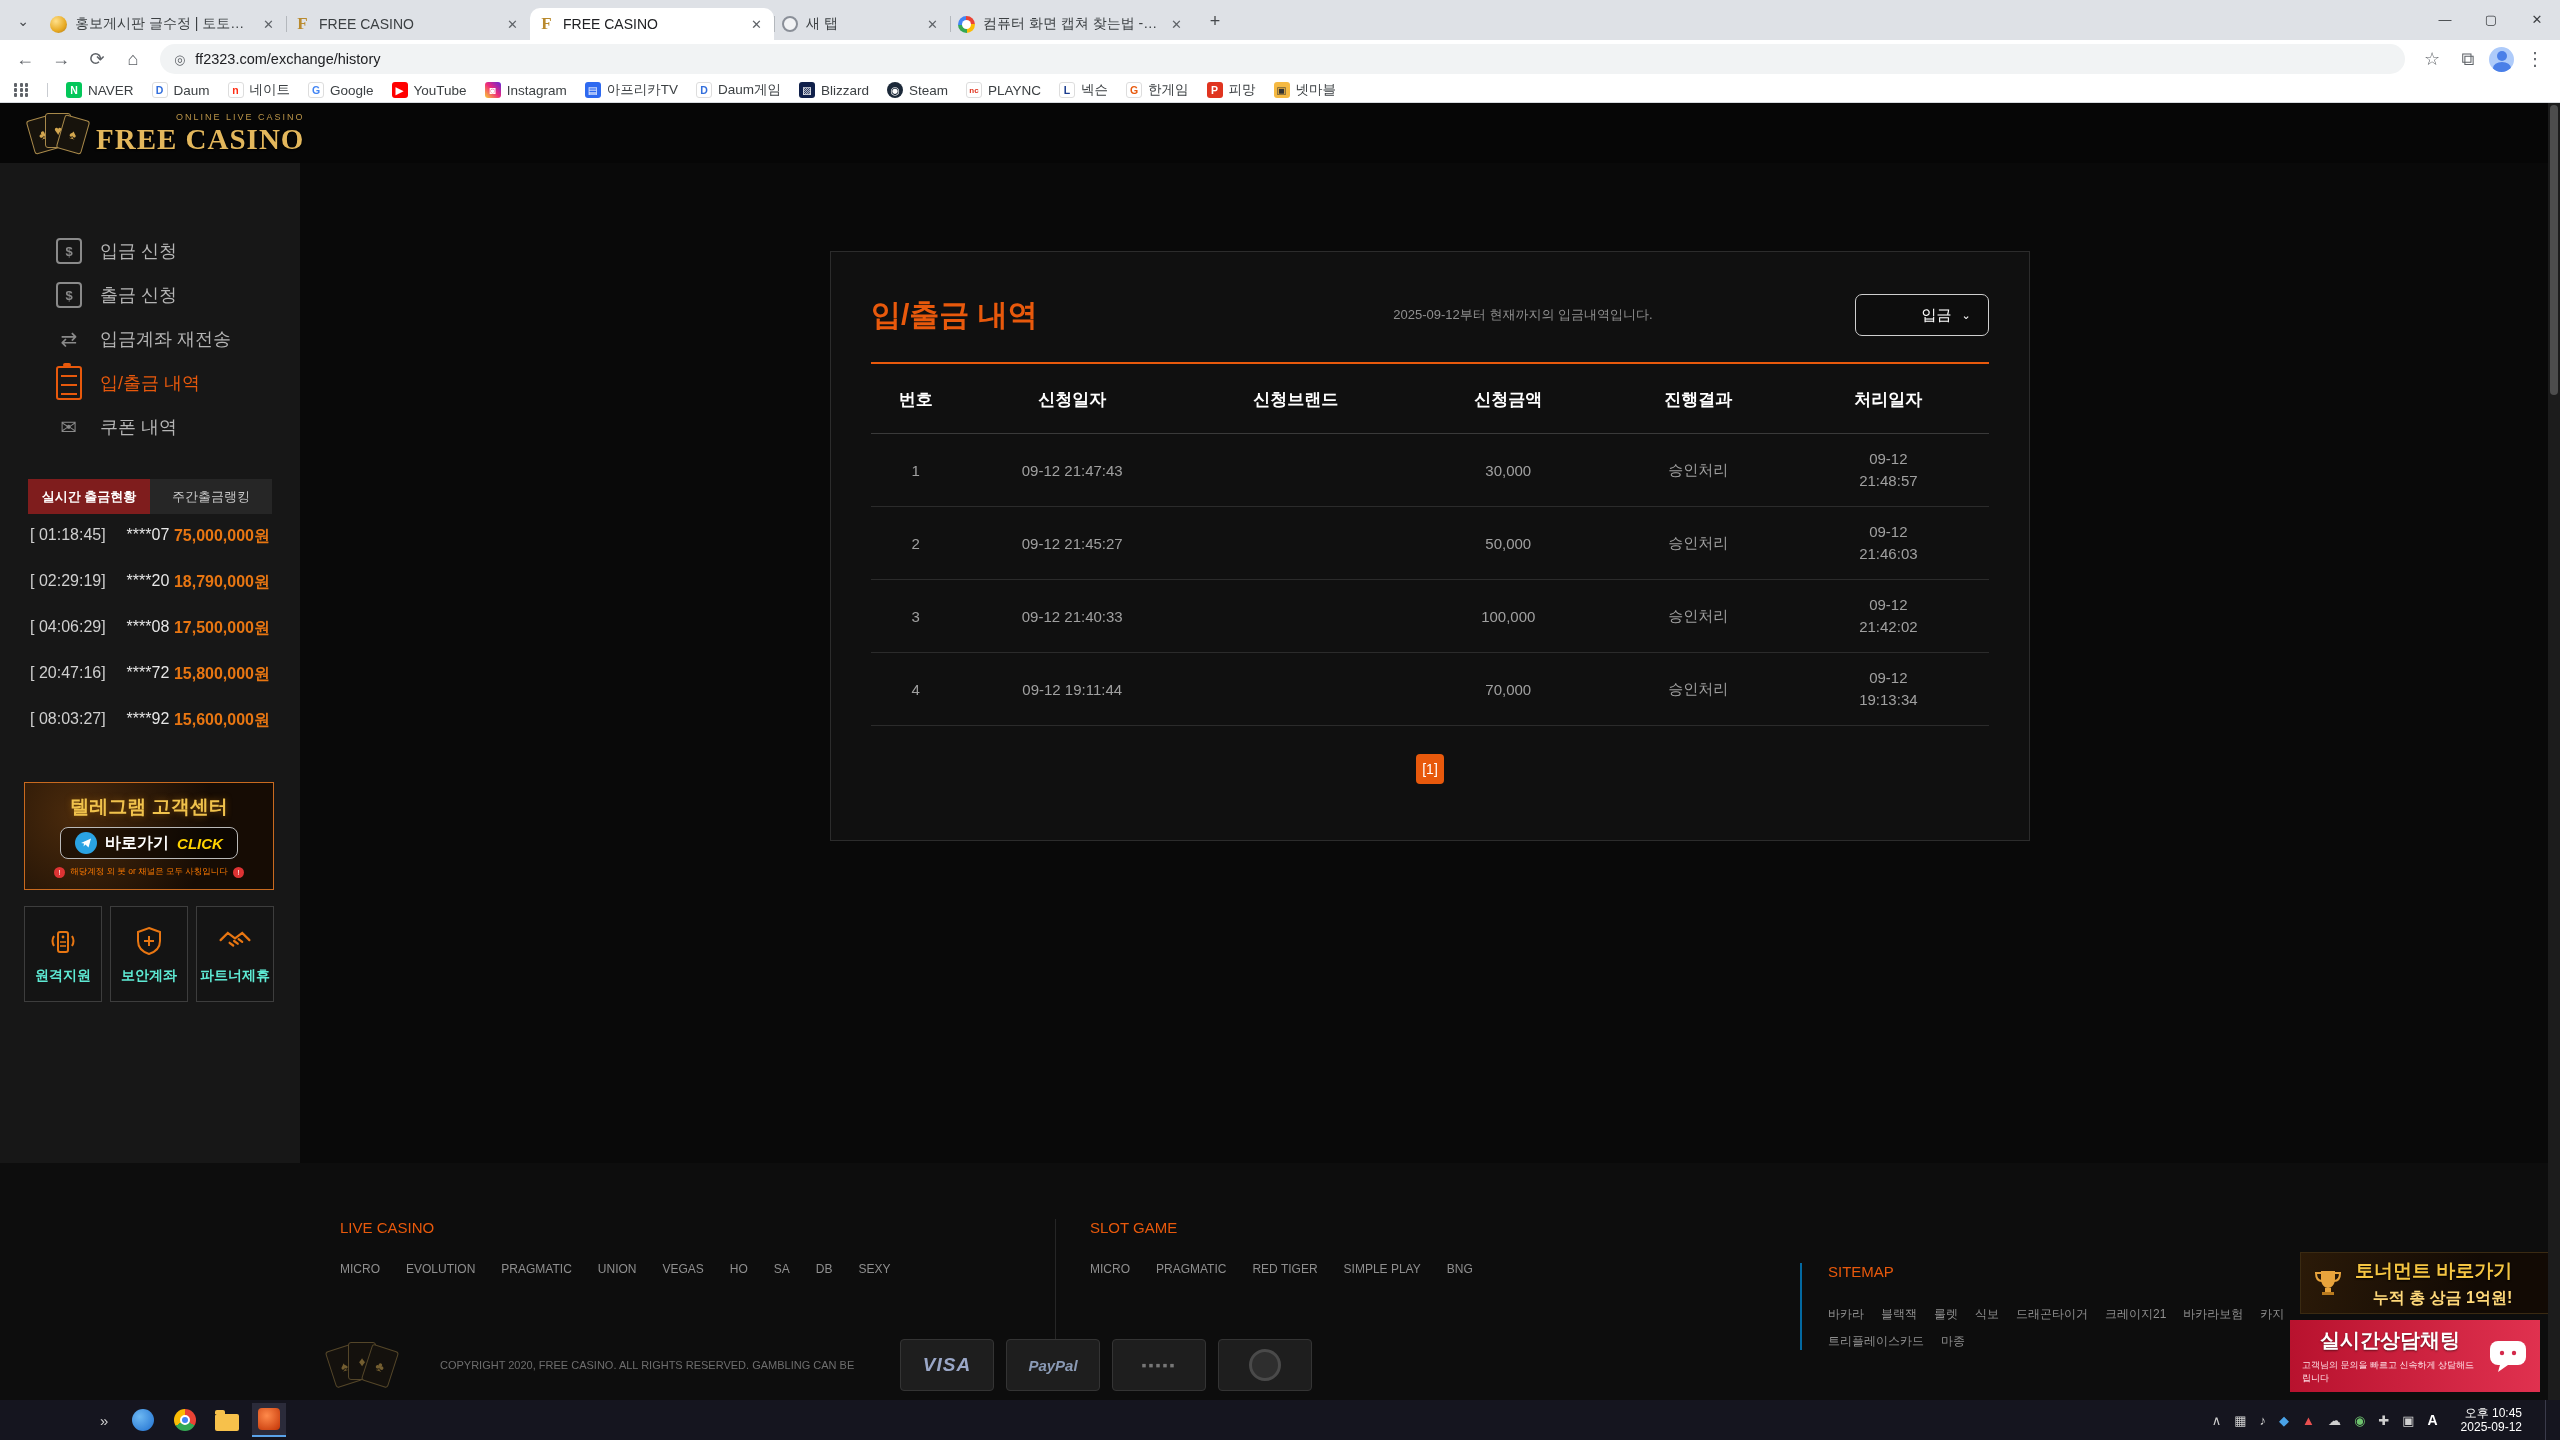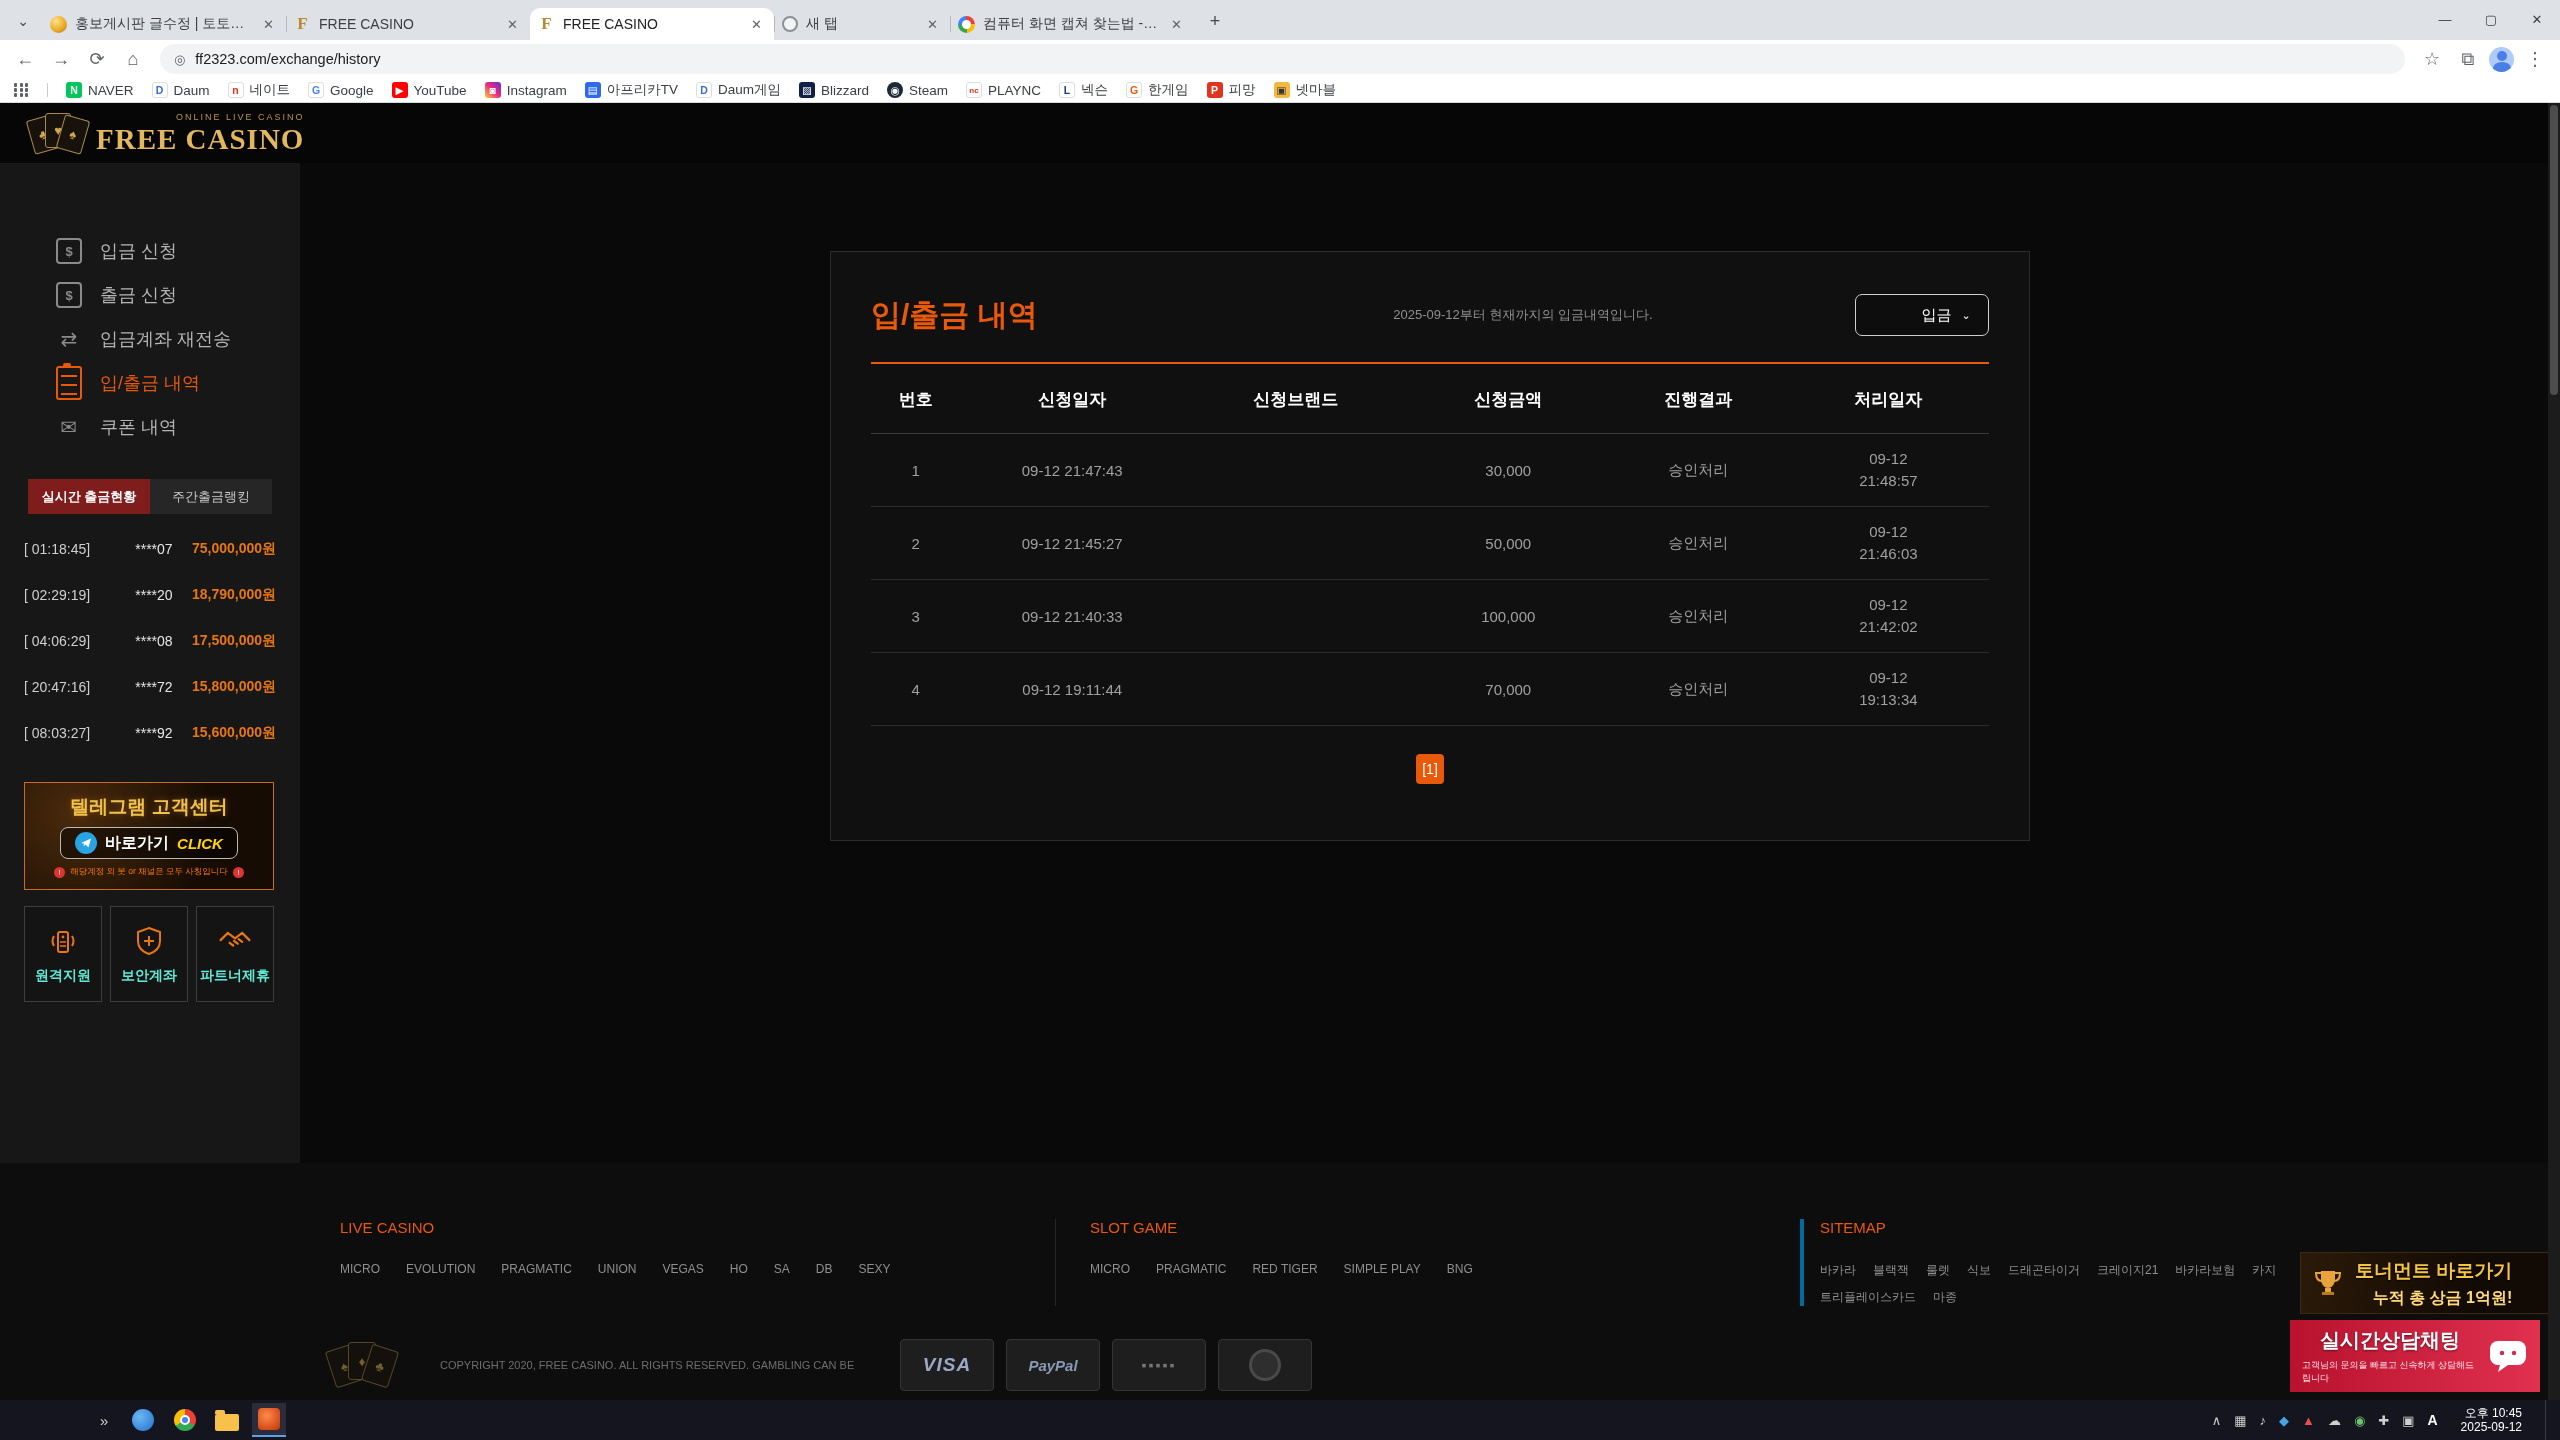--- a/index.html
+++ b/index.html
@@ -71,21 +71,21 @@
   .mitem.active{color:#e8590c;}
   .mitem.active .mico,.mitem.active .dollarbox{color:#e8590c;border-color:#e8590c;}
   .clip{width:20px;height:24px;border:2px solid #e8590c;border-radius:3px;position:relative;background:repeating-linear-gradient(#0000 0 4px,#e8590c 4px 6px,#0000 6px 9px) content-box;padding:3px;}
   .clip:before{content:"";position:absolute;top:-5px;left:5px;width:8px;height:4px;background:#e8590c;border-radius:2px;}
 
   
   .stabs{display:flex;margin:30px 28px 0 28px;}
   .stab{width:122px;height:35px;display:flex;align-items:center;justify-content:center;font-size:13px;color:#c9c9c9;background:#262626;}
   .stab.active{background:#7f1d1d;color:#fff;font-weight:bold;}
   .wlist{margin-top:12px;}
-  .wrow{height:46px;display:flex;align-items:center;padding:0 24px;font-size:14px;}
+  .wrow{height:46px;display:flex;align-items:flex-start;padding:0 30px;font-size:16px;}
   .wtime{color:#cfcfcf;width:92px;}
   .wacct{color:#e6e6e6;flex:1;text-align:center;}
   .wamt{color:#e87612;font-weight:bold;}
 
   
   .tg{margin:26px 24px 0 24px;width:250px;height:108px;border:1px solid #c96a1f;box-sizing:border-box;
      background:radial-gradient(circle at 20% 30%,#4a2a0c,#160c04 65%);display:flex;flex-direction:column;align-items:center;justify-content:center;gap:7px;}
   .tgtitle{color:#f0c24c;font-size:19px;font-weight:bold;text-shadow:0 0 6px #7a4b0a;}
   .tgbtn{display:flex;align-items:center;gap:8px;border:1px solid #b9b9b9;border-radius:8px;background:rgba(0,0,0,.45);padding:4px 14px;}
   .tgcircle{width:22px;height:22px;border-radius:50%;background:#2aa3e3;display:flex;align-items:center;justify-content:center;}
@@ -112,21 +112,21 @@
   .htable td{color:#a0a0a0;font-size:15px;text-align:center;height:70px;border-bottom:1px solid #2b2b2b;}
   .pd2{line-height:1.5;}
   .pagewrap{display:flex;justify-content:center;margin-top:28px;}
   .pagebtn{min-width:28px;height:30px;background:#e8590c;color:#fff;border-radius:4px;display:flex;align-items:center;justify-content:center;font-size:14px;}
 
   
   .footer{height:278px;background:#0d0d0d;box-sizing:border-box;padding:56px 0 0 340px;position:relative;}
   .fcols{display:flex;}
   .fcol1{width:715px;}
   .fcol2{width:745px;border-left:1px solid #262626;padding-left:34px;box-sizing:border-box;}
-  .fcol3{border-left:4px solid #0369a1;padding-left:16px;}
+  .fcol3{border-left:2px solid #0369a1;padding-left:26px;margin-top:44px;}
   .ftitle{color:#e8590c;font-size:15px;}
   .flinks{margin-top:26px;display:flex;gap:26px;flex-wrap:wrap;}
   .flinks span{color:#8f8f8f;font-size:12px;}
   .flinks.tight{gap:17px;}
   .fbottom{position:absolute;left:330px;top:176px;display:flex;align-items:center;gap:40px;}
   .fcards{position:relative;width:70px;height:52px;opacity:.55;}
   .fcards span{position:absolute;width:26px;height:36px;background:#1a150d;border:1px solid #8f7540;border-radius:3px;color:#c9a14d;font-size:13px;display:flex;align-items:center;justify-content:center;}
   .copyr{color:#6e6e6e;font-size:11px;width:420px;}
   .pays{display:flex;gap:12px;}
   .paybox{width:92px;height:50px;background:#1e1e1e;border:1px solid #343434;border-radius:4px;display:flex;align-items:center;justify-content:center;}

